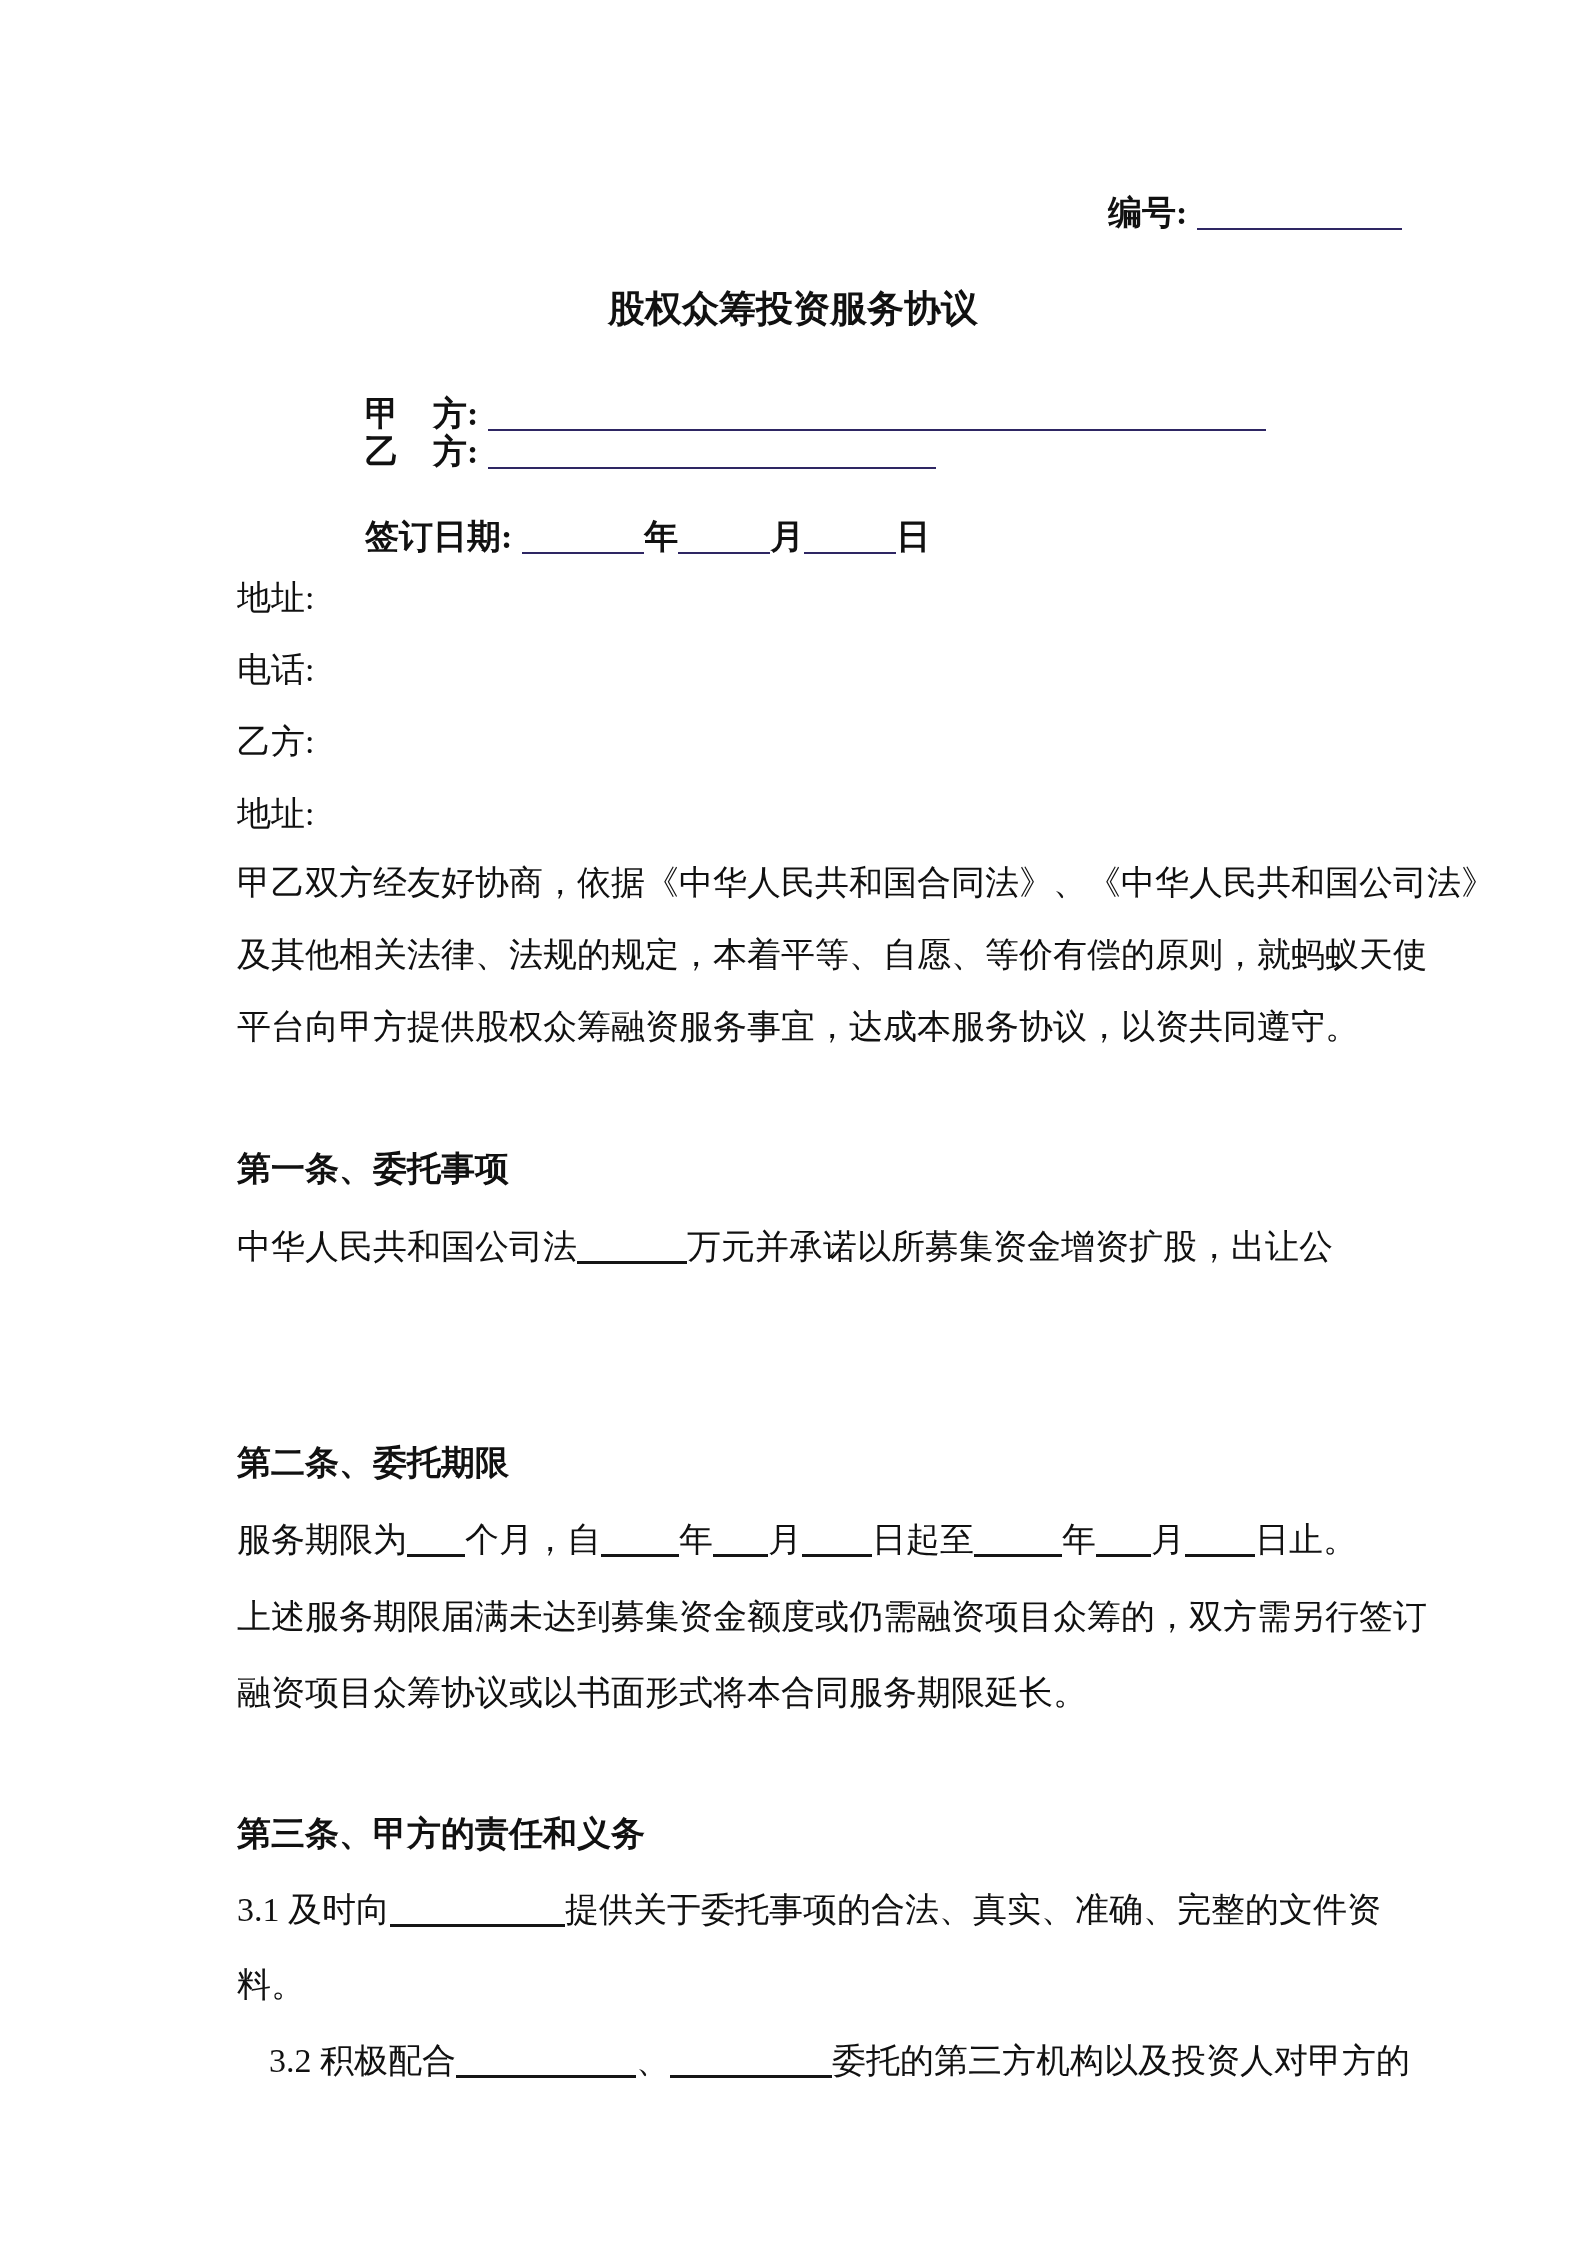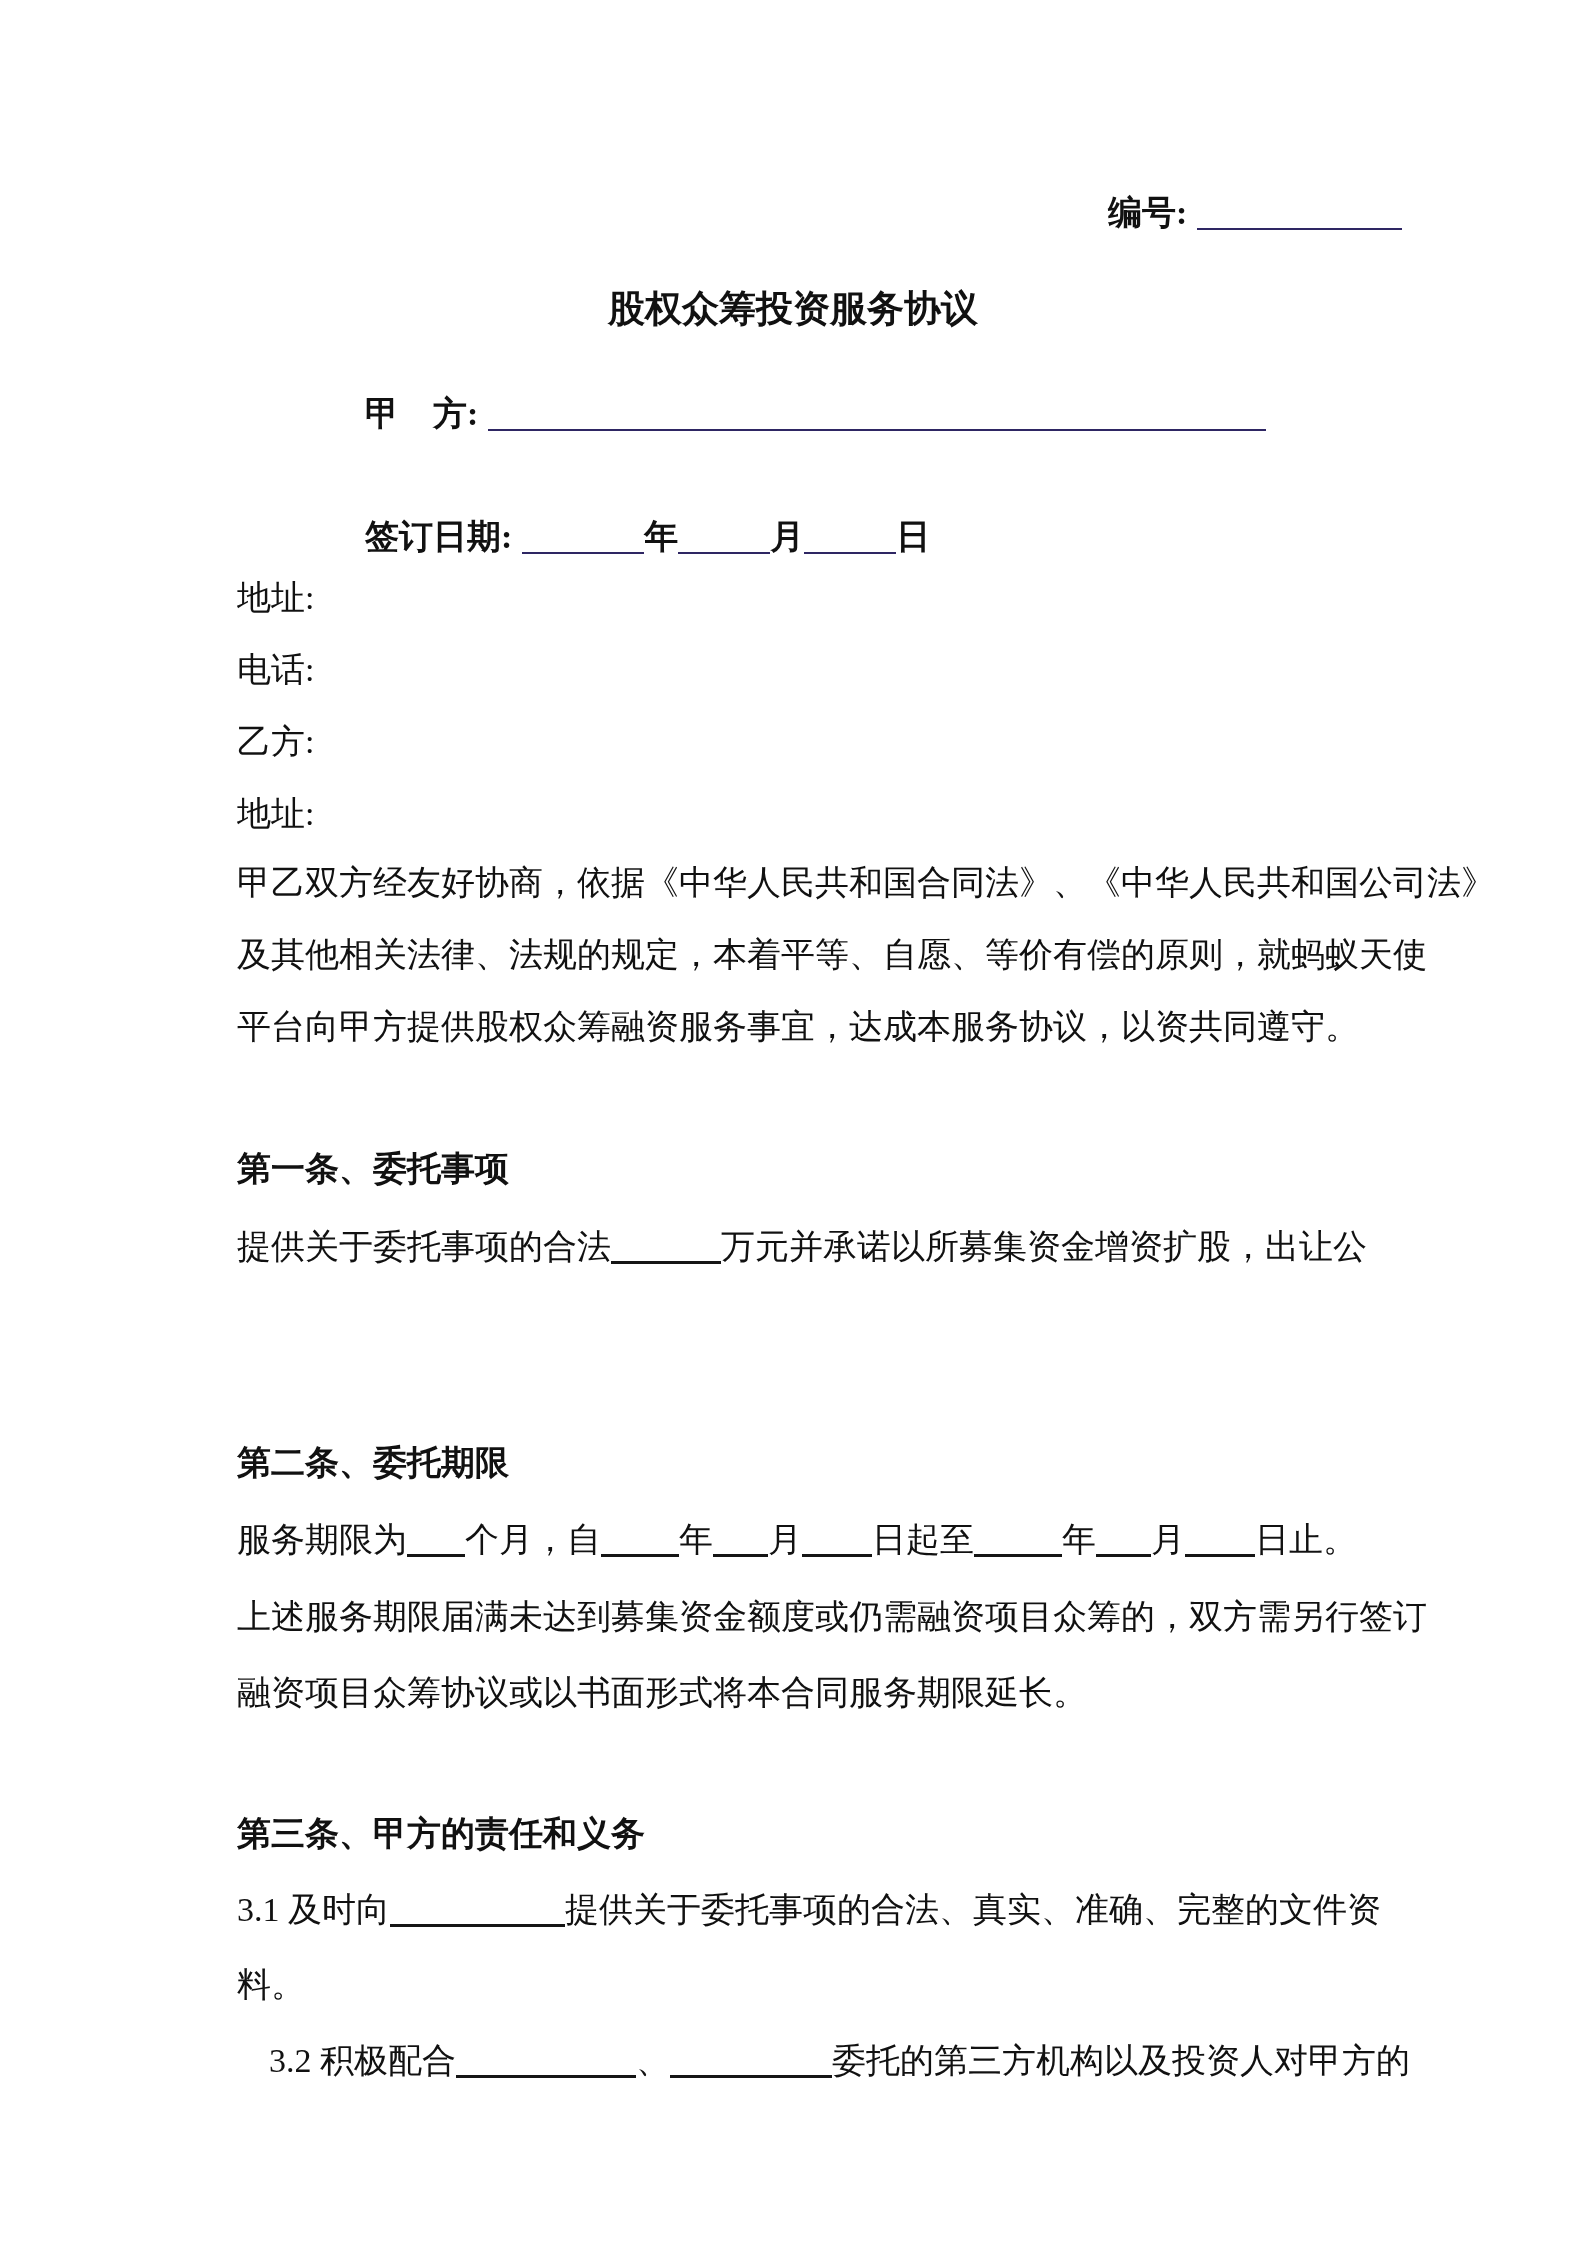--- a/index.html
+++ b/index.html
@@ -38,36 +38,39 @@
   <div class="line bold navy-blanks" style="top:192px;left:1108px;">
     <span>编号:</span><span class="seg-blank gap-left" style="width: 205px;"></span>
   </div>
 
   <h1 class="title" style="top:286px;">股权众筹投资服务协议</h1>
 
   <div class="line bold navy-blanks" style="top:358px;left:365px;margin-top:35px;">
     <span>甲　方:</span><span class="seg-blank gap-left" style="width: 778px;"></span>
   </div>
 
+  <div class="line bold navy-blanks" style="top:431px;left:365px;">
+    <span>乙　方:</span><span class="seg-blank gap-left" style="width: 448px;"></span>
+  </div>
 
   <div class="line bold navy-blanks" style="top:516px;left:365px;">
     <span>签订日期:</span><span class="gap-left"><span class="seg-blank" style="width: 122px;"></span><span class="seg-text">年</span><span class="seg-blank" style="width: 92px;"></span><span class="seg-text">月</span><span class="seg-blank" style="width: 92px;"></span><span class="seg-text">日</span></span>
   </div>
 
   <div class="line" style="top:577px;left:237px;">地址:</div>
   <div class="line" style="top:649px;left:237px;">电话:</div>
   <div class="line" style="top:721px;left:237px;">乙方:</div>
   <div class="line" style="top:793px;left:237px;">地址:</div>
 
   <div class="line" style="top:862px;left:237px;">甲乙双方经友好协商，依据《中华人民共和国合同法》、《中华人民共和国公司法》</div>
   <div class="line" style="top:934px;left:237px;">及其他相关法律、法规的规定，本着平等、自愿、等价有偿的原则，就蚂蚁天使</div>
   <div class="line" style="top:1006px;left:237px;">平台向甲方提供股权众筹融资服务事宜，达成本服务协议，以资共同遵守。</div>
 
   <div class="line bold" style="top:1148px;left:237px;">第一条、委托事项</div>
-  <div class="line" style="top:1226px;left:237px;"><span class="seg-text">提供关于委托事项的合法</span><span class="seg-blank" style="width: 110px;"></span><span class="seg-text">万元并承诺以所募集资金增资扩股，出让公</span></div>
+  <div class="line" style="top:1226px;left:237px;"><span class="seg-text">中华人民共和国公司法</span><span class="seg-blank" style="width: 110px;"></span><span class="seg-text">万元并承诺以所募集资金增资扩股，出让公</span></div>
 
   <div class="line bold" style="top:1442px;left:237px;">第二条、委托期限</div>
   <div class="line" style="top:1519px;left:237px;"><span class="seg-text">服务期限为</span><span class="seg-blank" style="width: 58px;"></span><span class="seg-text">个月，自</span><span class="seg-blank" style="width: 78px;"></span><span class="seg-text">年</span><span class="seg-blank" style="width: 55px;"></span><span class="seg-text">月</span><span class="seg-blank" style="width: 70px;"></span><span class="seg-text">日起至</span><span class="seg-blank" style="width: 88px;"></span><span class="seg-text">年</span><span class="seg-blank" style="width: 55px;"></span><span class="seg-text">月</span><span class="seg-blank" style="width: 70px;"></span><span class="seg-text">日止。</span></div>
   <div class="line" style="top:1672px;left:237px;"><span class="seg-text">融资项目众筹协议或以书面形式将本合同服务期限延长。</span></div>
   <div class="line" style="top:1596px;left:237px;"><span class="seg-text">上述服务期限届满未达到募集资金额度或仍需融资项目众筹的，双方需另行签订</span></div>
 
   <div class="line bold" style="top:1813px;left:237px;">第三条、甲方的责任和义务</div>
   <div class="line" style="top:1889px;left:237px;"><span class="seg-text">3.1 及时向</span><span class="seg-blank" style="width: 175px;"></span><span class="seg-text">提供关于委托事项的合法、真实、准确、完整的文件资</span></div>
   <div class="line" style="top:1964px;left:237px;"><span class="seg-text">料。</span></div>
   <div class="line" style="top:2040px;left:237px;margin-left:32px;"><span class="seg-text">3.2 积极配合</span><span class="seg-blank" style="width: 180px;"></span><span class="seg-text">、</span><span class="seg-blank" style="width: 162px;"></span><span class="seg-text">委托的第三方机构以及投资人对甲方的</span></div>

